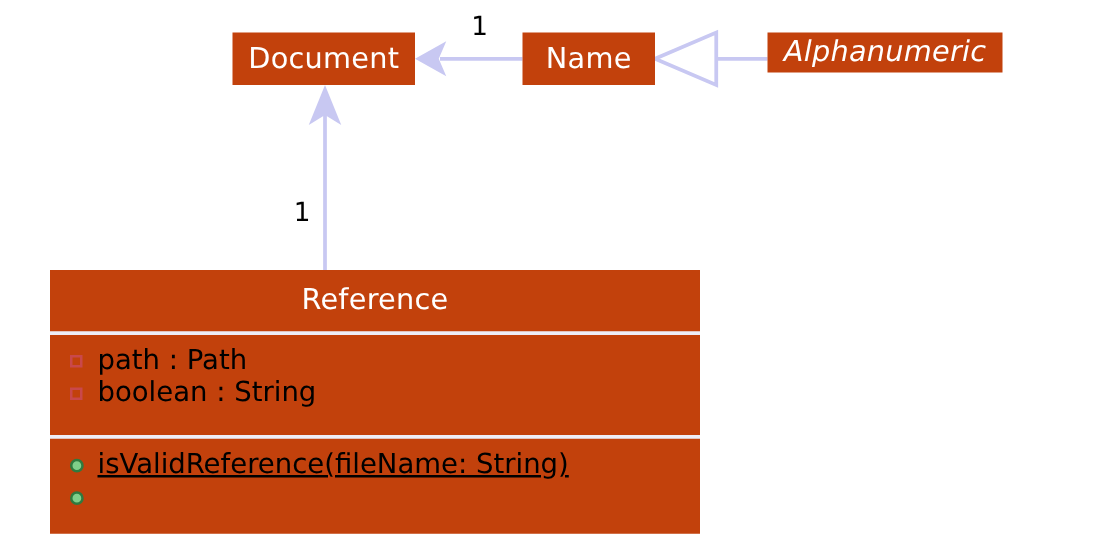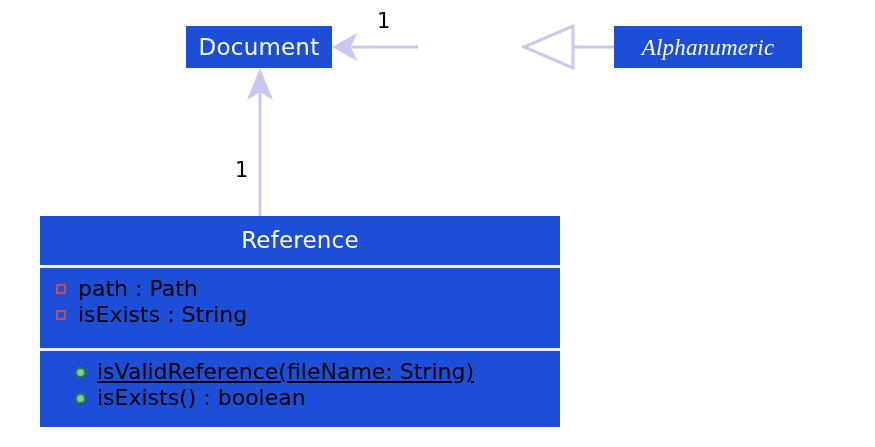--- a/index.html
+++ b/index.html
@@ -19,21 +19,21 @@
   #canvas {
     position: absolute;
     left: 0; top: 0;
     width: 875px;
     height: 447px;
   }
 
   
   .uml-box {
     position: absolute;
-    background: #1d4ed8;
+    background: #c2410c;
     box-sizing: border-box;
   }
 
   .simple-box {
     display: flex;
     align-items: center;
     justify-content: center;
   }
 
   .box-title {
@@ -150,22 +150,25 @@
   </svg>
 
   <div class="mult-label" style="left:377px; top:11px;">1</div>
 
   <div class="mult-label" style="left:235px; top:160px;">1</div>
 
   <div class="uml-box simple-box" style="left:186px; top:26px; width:146px; height:42px;">
     <span class="box-title">Document</span>
   </div>
 
-
-  <div class="uml-box simple-box" style="left:614px; top:26px; width:188px; height:42px;font-family:Liberation Serif, serif;">
+  <div class="uml-box simple-box" style="left:418px; top:26px; width:106px; height:42px;">
+    <span class="box-title">Name</span>
+  </div>
+
+  <div class="uml-box simple-box" style="left:614px; top:26px; width:188px; height:32px;">
     <span class="box-title italic">Alphanumeric</span>
   </div>
 
   <div class="uml-box" style="left:40px; top:216px; width:520px; height:211px;">
 
     <div class="class-title-bar">
       <span class="box-title">Reference</span>
     </div>
 
     <div class="compartment-divider"></div>
@@ -176,37 +179,36 @@
         <span class="vis-marker">
           <span class="marker-private"></span>
         </span>
         <span class="member-label">path : Path</span>
       </div>
 
       <div class="member-row">
         <span class="vis-marker">
           <span class="marker-private"></span>
         </span>
-        <span class="member-label">isExists : String</span>
+        <span class="member-label">boolean : String</span>
       </div>
     </div>
 
     <div class="compartment-divider"></div>
 
-    <div class="compartment" style="height:76px;padding-left:19px;">
+    <div class="compartment" style="height:76px;">
 
       <div class="member-row">
         <span class="vis-marker">
           <span class="marker-public"></span>
         </span>
         <span class="member-label static">isValidReference(fileName: String)</span>
       </div>
 
       <div class="member-row">
         <span class="vis-marker">
           <span class="marker-public"></span>
         </span>
-        <span class="member-label">isExists() : boolean</span>
       </div>
     </div>
   </div>
 
 </div>
 
 </body></html>

